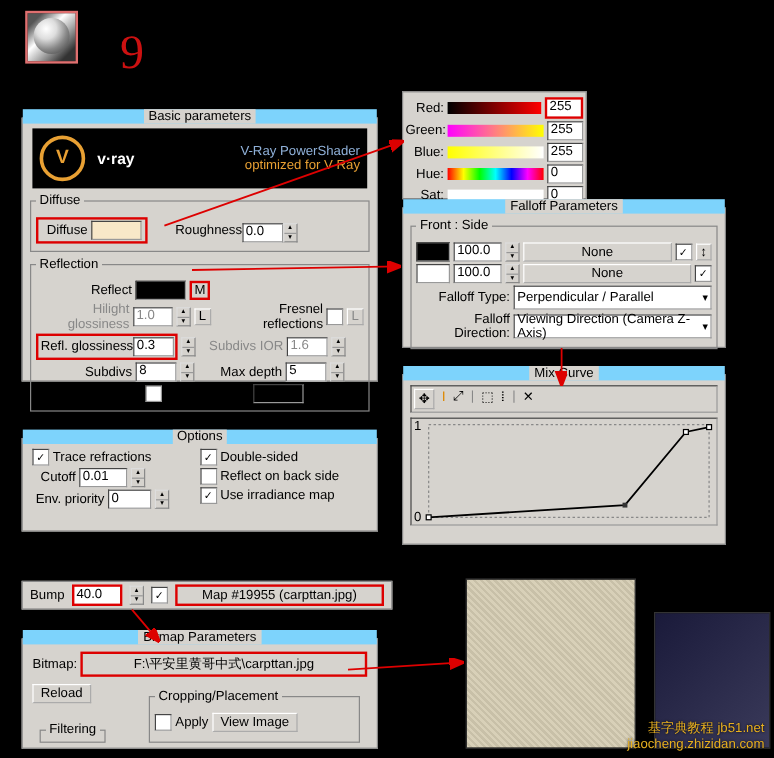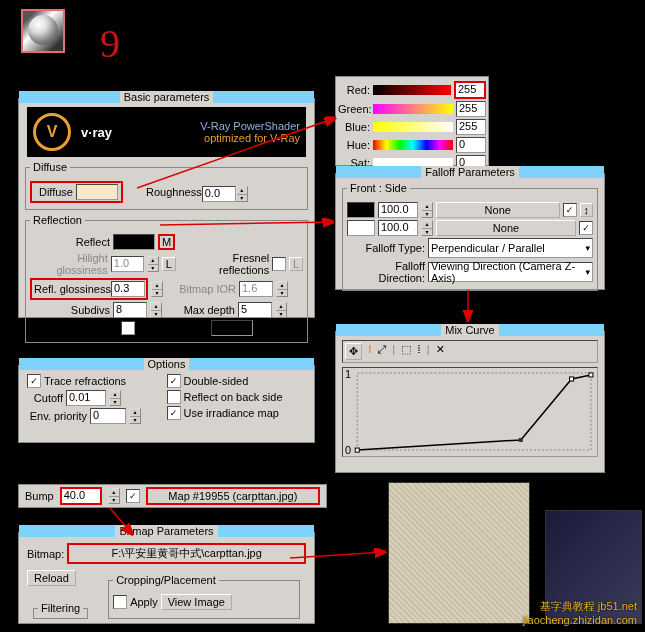--- a/index.html
+++ b/index.html
@@ -84,21 +84,21 @@
     </div>
     <div class="row">
       <span class="redbox" style="display:inline-flex;padding:1px;align-items:center">
         <span class="lbl" style="width:78px">Refl. glossiness</span>
         <span class="inp" style="width:28px">0.3</span>
       </span>
       <span class="spin">
           <div>▴</div>
           <div>▾</div>
         </span>
-      <span class="lbl" style="width:70px;color:#888;text-align:right">Bitmap IOR</span>
+      <span class="lbl" style="width:70px;color:#888;text-align:right">Subdivs IOR</span>
       <span class="inp" style="width:28px;color:#888">1.6</span>
       <span class="spin">
           <div>▴</div>
           <div>▾</div>
         </span>
     </div>
     <div class="row">
       <span class="lbl" style="width:80px">Subdivs</span>
       <span class="inp" style="width:28px">8</span>
       <span class="spin">
@@ -173,21 +173,21 @@
   <span class="chk">✓</span>
   <span class="btn redbox" style="flex:1;text-align:center">Map #19955 (carpttan.jpg)</span>
 </div>
 
 <div class="panel" style="left:18px;top:532px;width:295px;height:90px">
   <div class="group-title"><span>Bitmap Parameters</span></div>
   <div class="row" style="padding:4px 8px">
     <span>Bitmap:</span>
     <span class="btn redbox" style="flex:1;text-align:center">F:\平安里黄哥中式\carpttan.jpg</span>
   </div>
-  <div style="display:flex;padding:0 8px;gap:8px">
+  <div style="display:flex;padding:0 8px;gap:24px">
     <div>
       <button class="btn">Reload</button>
       <fieldset style="margin-top:16px;padding:2px 4px">
           <legend>Filtering</legend>
         </fieldset>
     </div>
     <fieldset style="flex:1">
         <legend>Cropping/Placement</legend>
       <div class="row">
           <span class="chk"></span>
@@ -264,21 +264,21 @@
       </div>
     <div class="row">
         <span class="lbl" style="width:78px">Falloff Direction:</span>
         <div class="select" style="flex:1">
           <span>Viewing Direction (Camera Z-Axis)</span>
         </div>
       </div>
   </fieldset>
 </div>
 
-<div class="panel" style="left:335px;top:331px;width:268px;height:140px">
+<div class="panel" style="left:335px;top:312px;width:268px;height:140px">
   <div class="group-title"><span>Mix Curve</span></div>
   <div style="margin:4px 6px;border:1px inset #999;padding:2px;display:flex;gap:6px;background:#d6d3ce">
     <span style="border:1px outset #fff;padding:1px 3px">✥</span>
     <span style="color:#d80">Ⅰ</span>
     <span>⤢</span>
     <span style="color:#888">|</span>
     <span>⬚</span>
     <span>ⵂ</span>
     <span style="color:#888">|</span>
     <span>✕</span>

